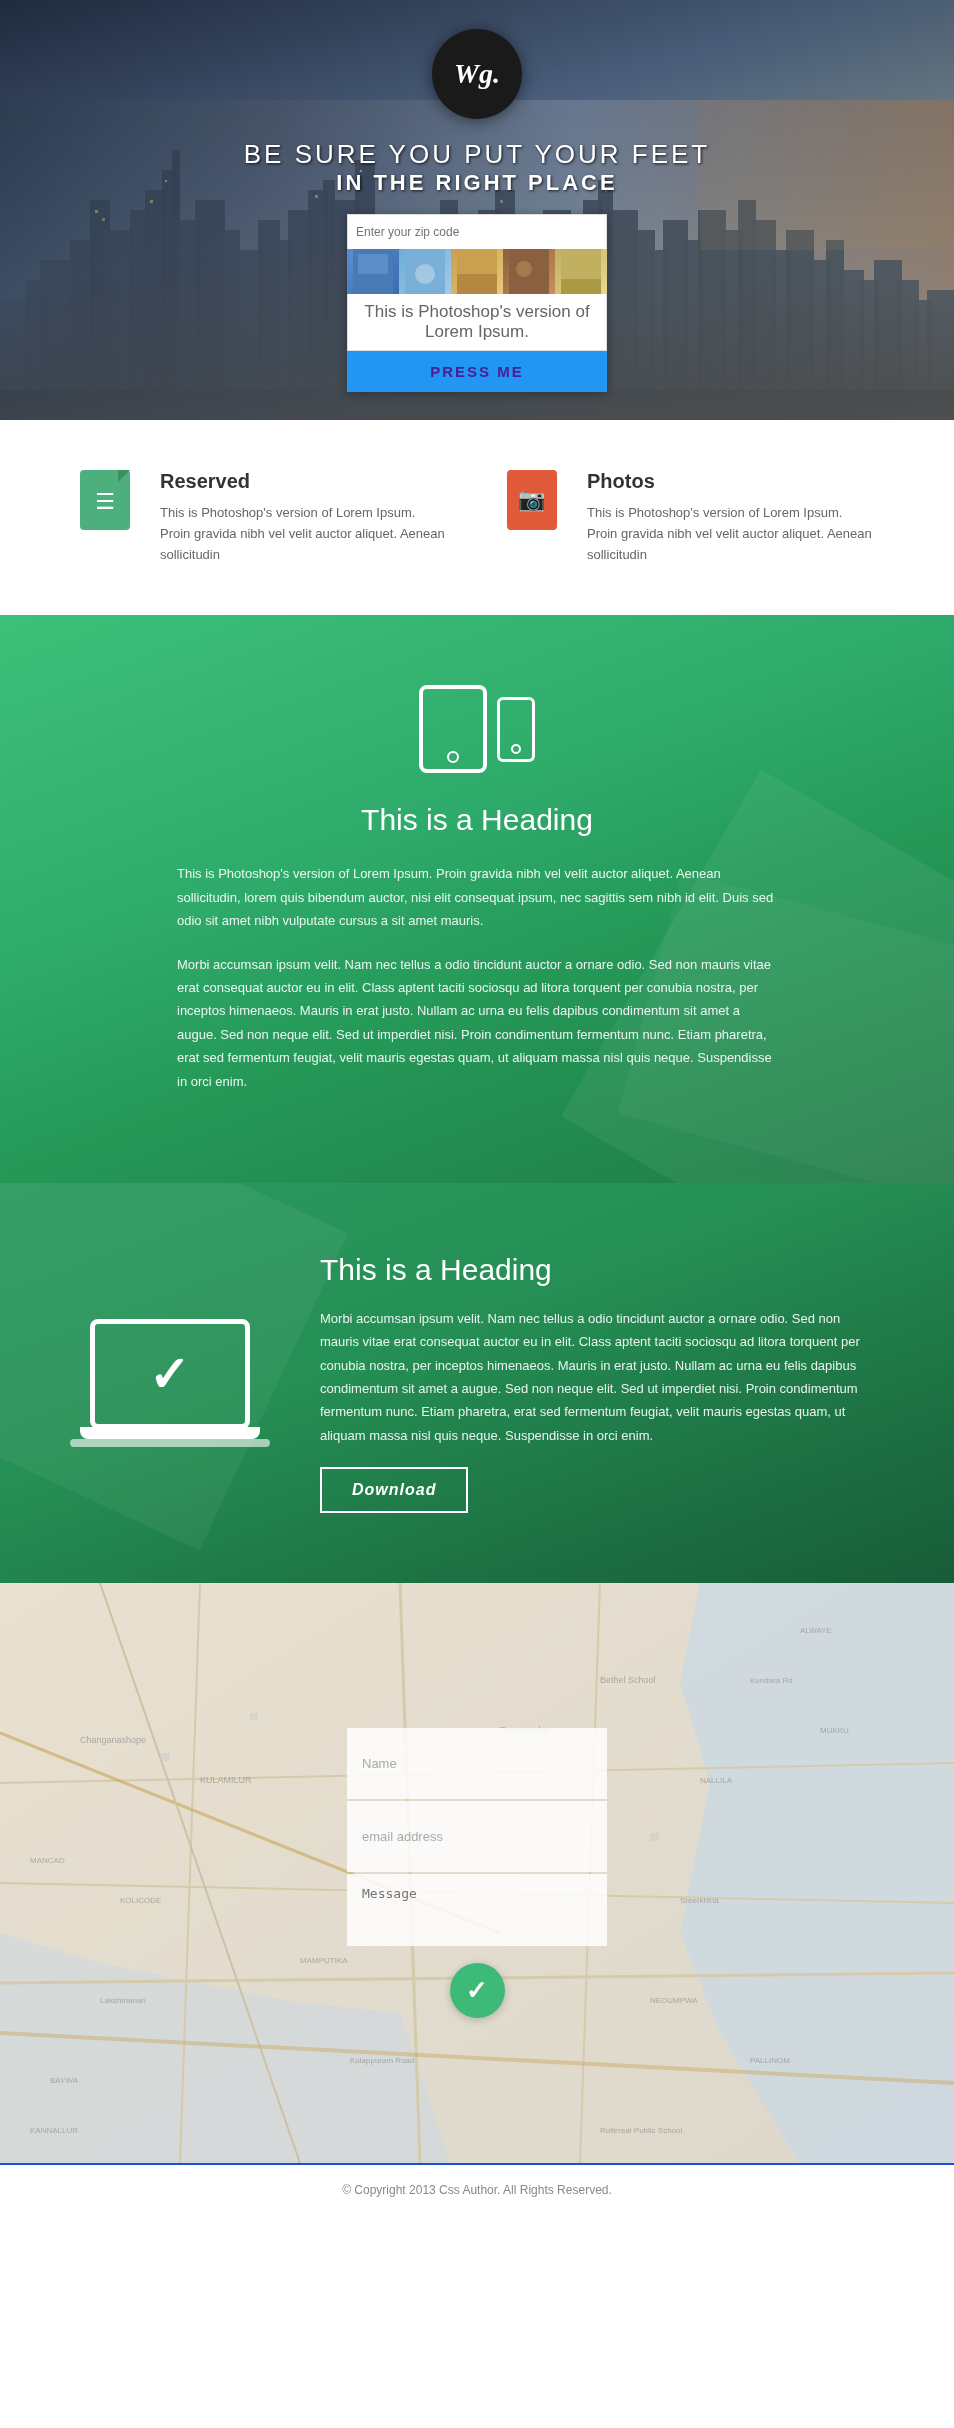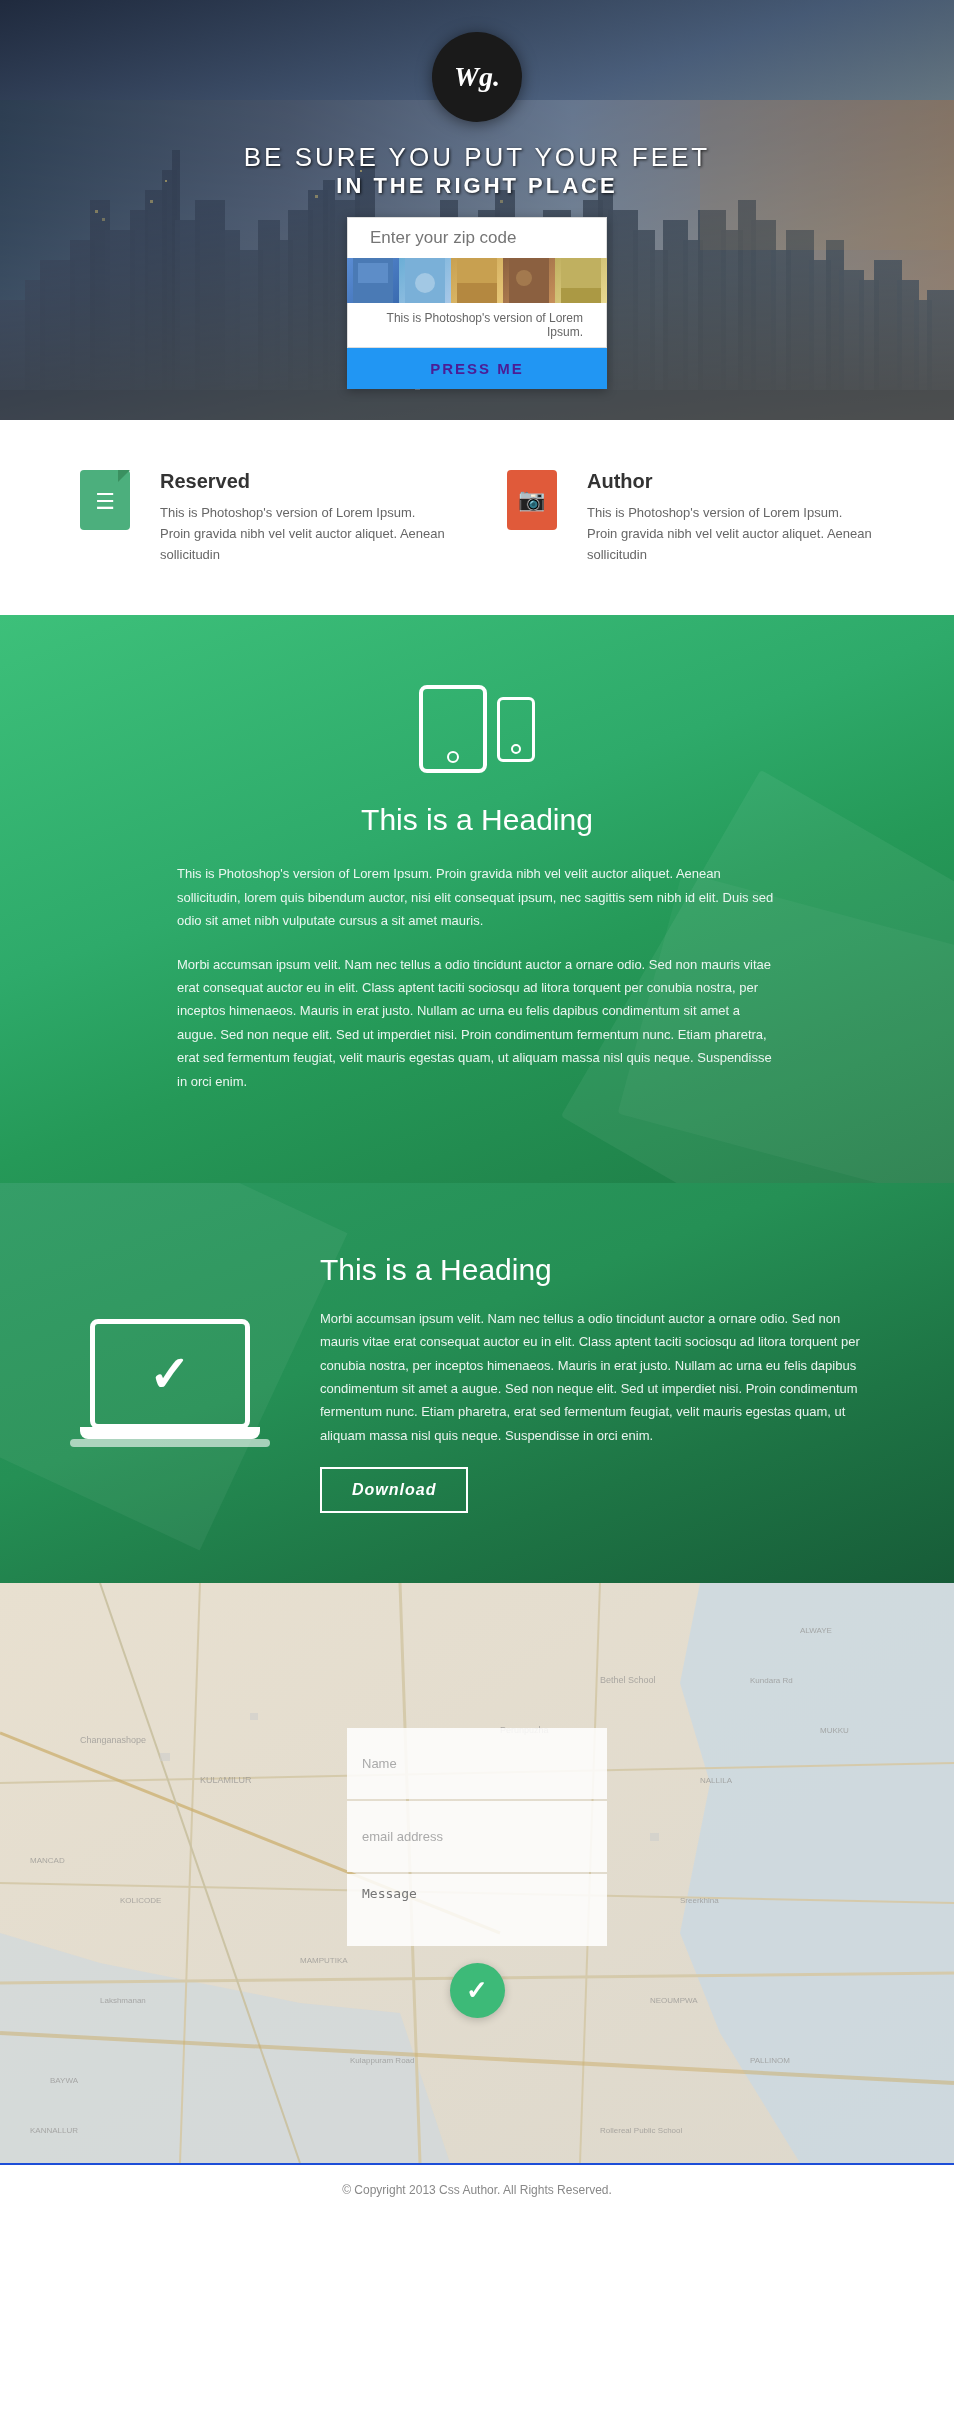--- a/index.html
+++ b/index.html
@@ -68,47 +68,47 @@
     .hero-card {
       position: relative;
       z-index: 10;
       margin-top: 18px;
       background: white;
       width: 260px;
       box-shadow: 0 2px 10px rgba(0,0,0,0.3);
     }
     .zip-input {
       width: 100%;
-      padding: 10px 22px;
+      padding: 10px 8px;
       border: 1px solid #ddd;
-      font-size: 17px;
+      font-size: 12px;
       color: #999;
       outline: none;
       border-bottom: none;
     }
     .thumb-row {
       display: flex;
       height: 45px;
       overflow: hidden;
     }
     .thumb-item {
       flex: 1;
       position: relative;
       overflow: hidden;
     }
     .thumb-item-1 { background: linear-gradient(135deg, #5b8dd4, #3a6bb0); }
     .thumb-item-2 { background: linear-gradient(135deg, #6baed6, #a8c8e8); }
     .thumb-item-3 { background: linear-gradient(135deg, #c8a050, #e8c878); }
     .thumb-item-4 { background: linear-gradient(135deg, #8b6040, #c8905a); }
     .thumb-item-5 { background: linear-gradient(135deg, #c0b060, #e8d890); }
     .hero-card-text {
-      padding: 8px 23px;
-      font-size: 12px;
+      padding: 8px 12px;
+      font-size: 17px;
       color: #666;
-      text-align: right;
+      text-align: center;
       border: 1px solid #ddd;
       border-top: none;
     }
     .press-me-btn {
       display: block;
       width: 100%;
       padding: 12px;
       background: #2196F3;
       color: #4c1d95;
       border: none;
@@ -585,21 +585,21 @@
     </div>
   </div>
 
   <div class="feature-item">
     <div class="feature-icon">
       <div class="photo-icon">
         <span class="photo-icon-inner">📷</span>
       </div>
     </div>
     <div class="feature-content">
-      <h3>Author</h3>
+      <h3>Photos</h3>
       <p>This is Photoshop's version of Lorem Ipsum. Proin gravida nibh vel velit auctor aliquet. Aenean sollicitudin</p>
     </div>
   </div>
 </section>
 
 <section class="green-section-1">
   <div class="tablet-icon">
     <div class="tablet-shape"></div>
     <div class="phone-shape"></div>
   </div>

